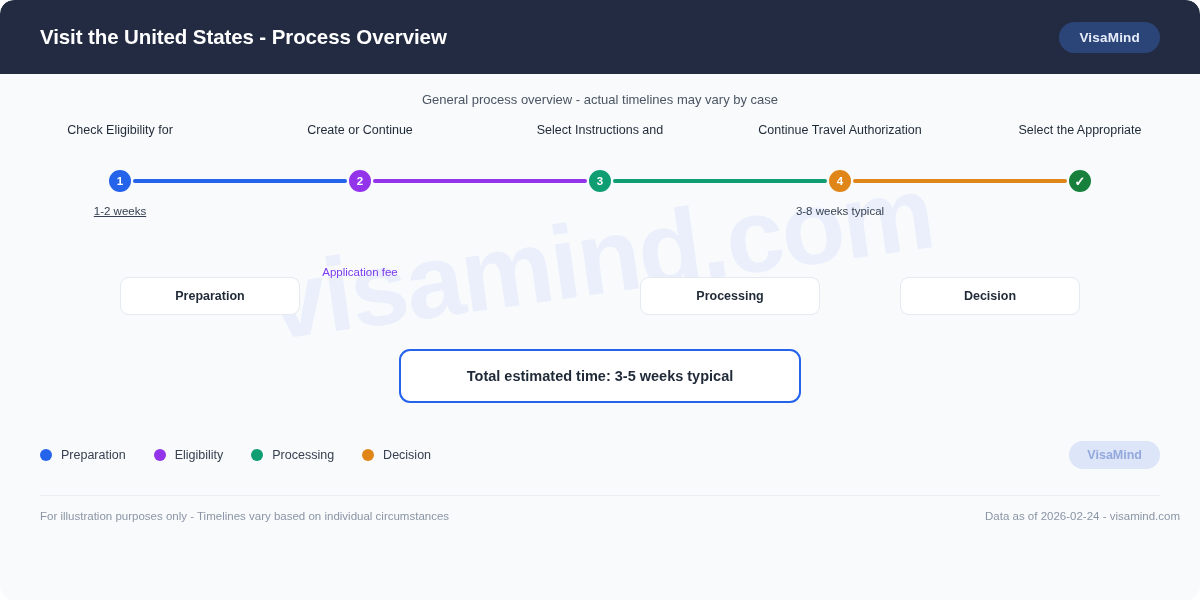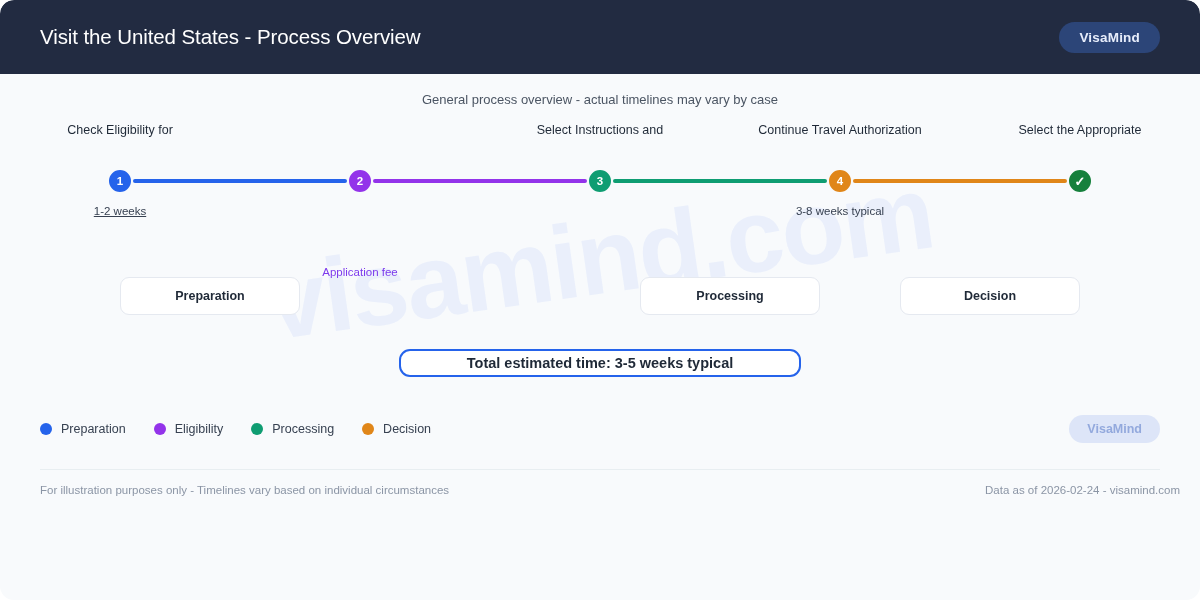--- a/index.html
+++ b/index.html
@@ -41,21 +41,21 @@
     border-top-left-radius: 14px;
     border-top-right-radius: 14px;
     display: flex;
     align-items: center;
     justify-content: space-between;
     padding: 0 40px;
   }
   .header-title {
     color: #ffffff;
     font-size: 20.5px;
-    font-weight: normal;
+    font-weight: bold;
     letter-spacing: -0.1px;
   }
   .brand-pill {
     background: #2c4578;
     color: #e7edfb;
     font-size: 13.5px;
     font-weight: bold;
     padding: 8px 20px;
     border-radius: 999px;
     letter-spacing: .2px;
@@ -153,21 +153,21 @@
   
   .total-wrap {
     position: relative;
     z-index: 2;
     display: flex;
     justify-content: center;
     margin-top: 18px;
   }
   .total-box {
     width: 402px;
-    height: 28px;
+    height: 54px;
     background: #ffffff;
     border: 2px solid #2563eb;
     border-radius: 11px;
     display: flex;
     align-items: center;
     justify-content: center;
     font-size: 14.5px;
     font-weight: bold;
     color: #1f2937;
   }
@@ -230,20 +230,23 @@
   <div class="timeline" id="timeline">
       <div class="connector" style="left: 133px; width: 214px; background: rgb(37, 99, 235);"></div>
       <div class="connector" style="left: 373px; width: 214px; background: rgb(147, 51, 234);"></div>
       <div class="connector" style="left: 613px; width: 214px; background: rgb(15, 157, 114);"></div>
       <div class="connector" style="left: 853px; width: 214px; background: rgb(224, 134, 25);"></div>
       <div class="step" style="left: 120px;">
         <div class="step-label">Check Eligibility for</div>
       </div>
       <div class="node" style="left: 120px; background: rgb(37, 99, 235);">1</div>
       <div class="node-sub" style="left: 120px; text-decoration: underline;">1-2 weeks</div>
+      <div class="step" style="left: 360px;">
+        <div class="step-label">Create or Continue</div>
+      </div>
       <div class="node" style="left: 360px; background: rgb(147, 51, 234);">2</div>
       <div class="node-sub accent" style="left: 360px; margin-top: 45px;">Application fee</div>
       <div class="step" style="left: 600px;">
         <div class="step-label">Select Instructions and</div>
       </div>
       <div class="node" style="left: 600px; background: rgb(15, 157, 114);">3</div>
       <div class="step" style="left: 840px;">
         <div class="step-label">Continue Travel Authorization</div>
       </div>
       <div class="node" style="left: 840px; background: rgb(224, 134, 25);">4</div>

